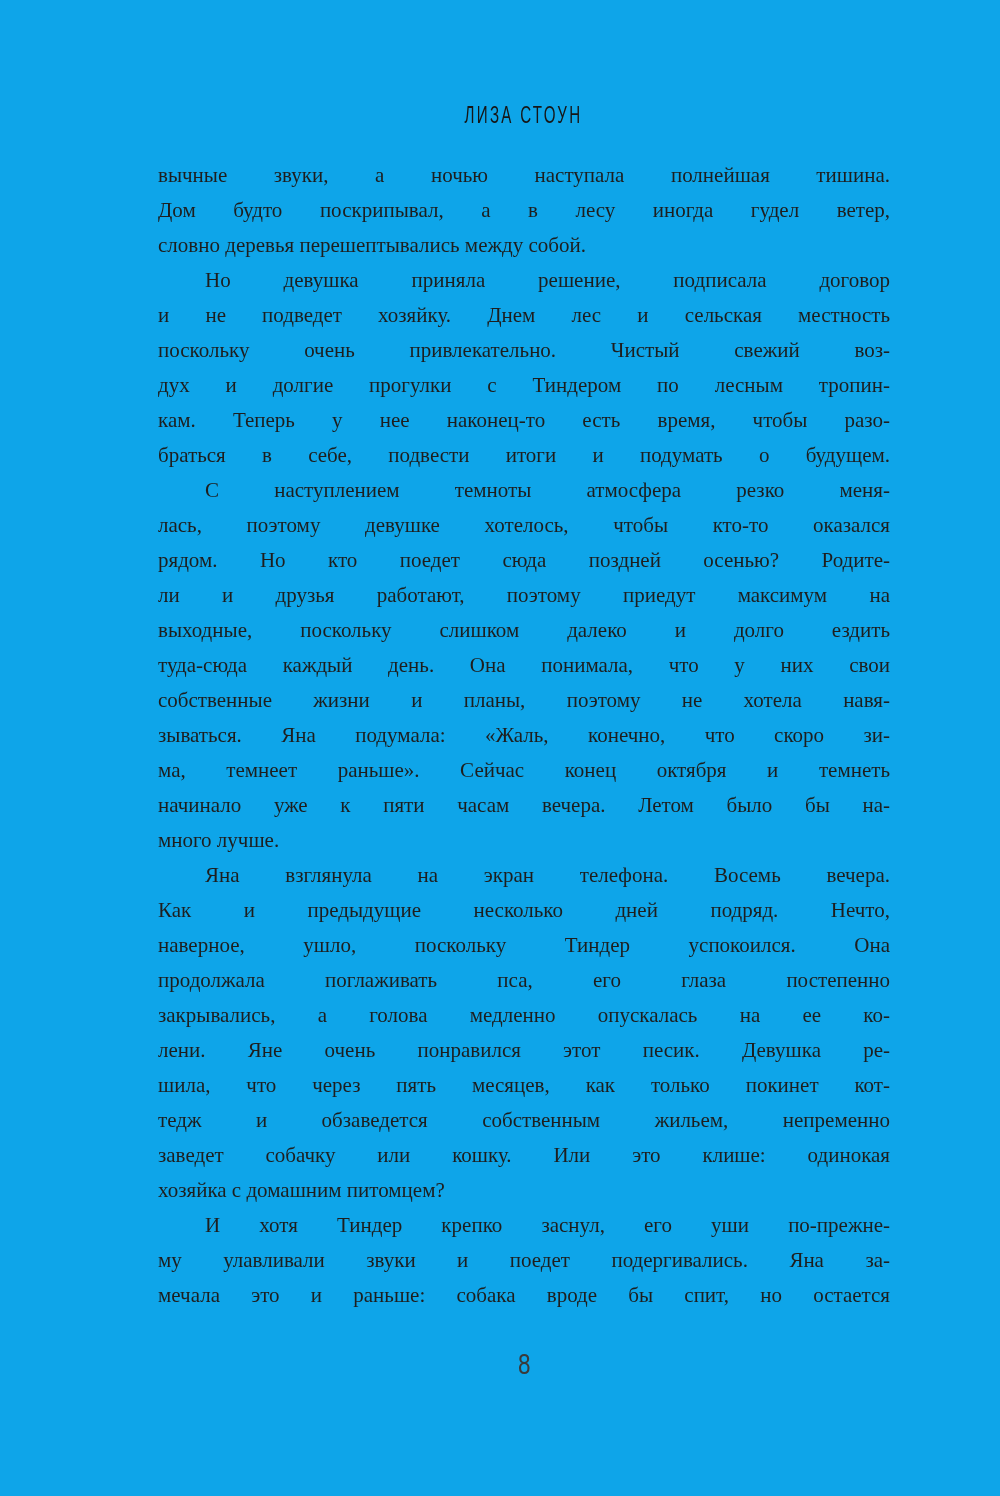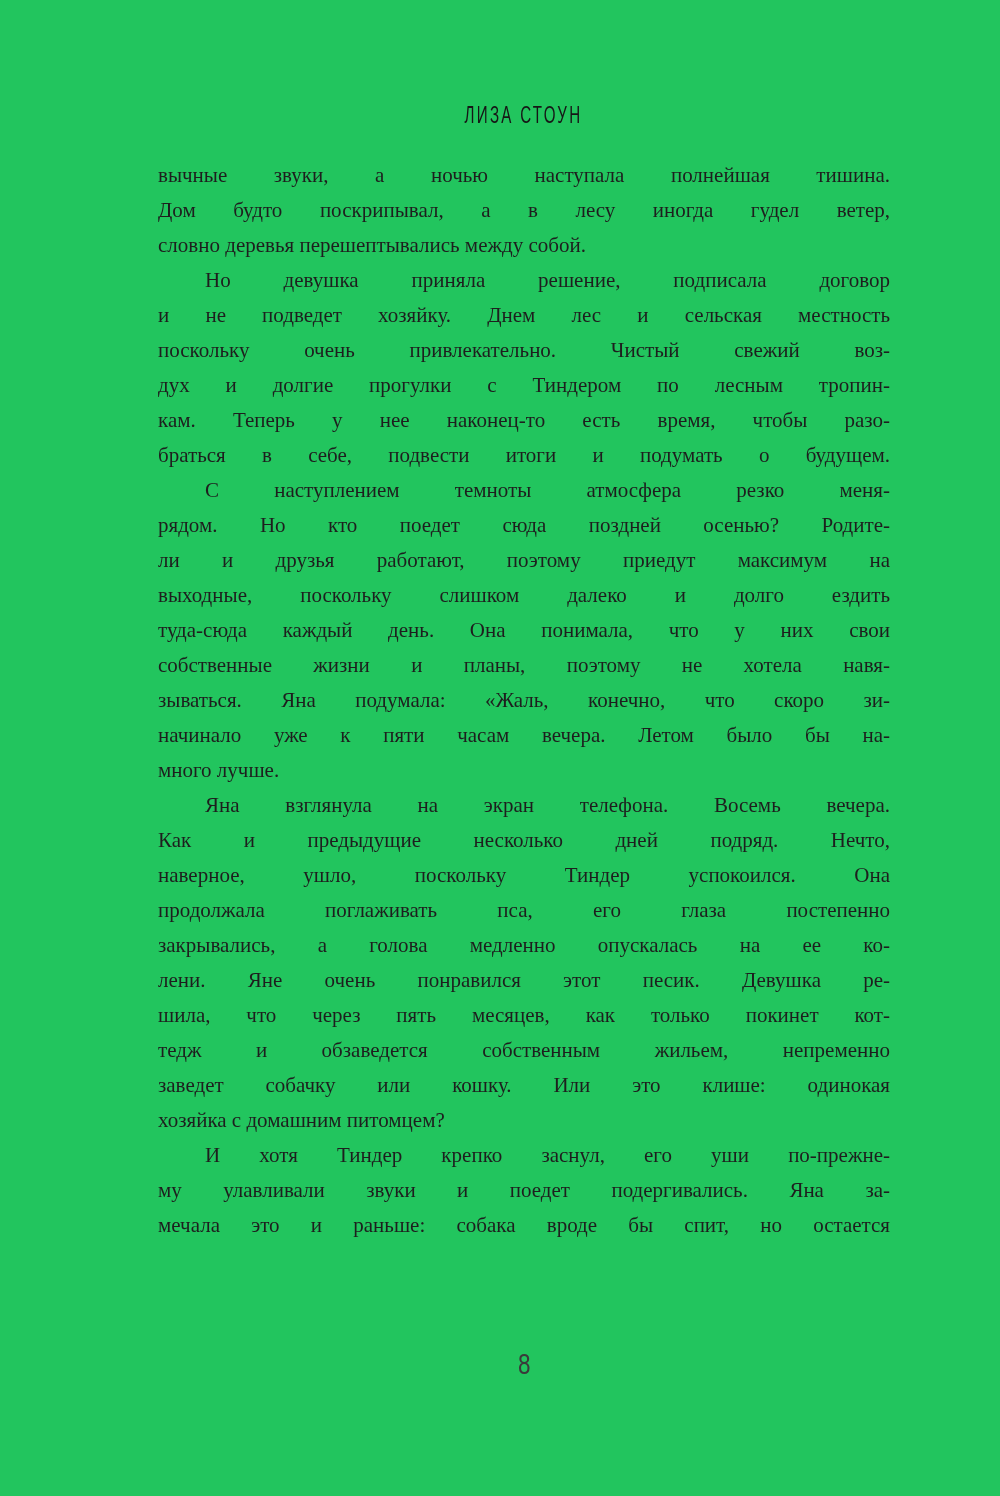--- a/index.html
+++ b/index.html
@@ -7,21 +7,21 @@
     width: 1000px;
     height: 1496px;
     background: #ffffff;
     font-family: "Liberation Serif", serif;
     overflow: hidden;
   }
   .page {
     position: relative;
     width: 1000px;
     height: 1496px;
-    background: #22c55e;
+    background: #0ea5e9;
   }
   .running-header {
     position: absolute;
     top: 101px;
     left: 158px;
     width: 732px;
     text-align: center;
     color: #161616;
   }
   .running-header .hdr-text {
@@ -86,26 +86,28 @@
       <div class="line">вычные звуки, а ночью наступала полнейшая тишина.</div>
       <div class="line">Дом будто поскрипывал, а в лесу иногда гудел ветер,</div>
       <div class="line endline">словно деревья перешептывались между собой.</div>
       <div class="line indent">Но девушка приняла решение, подписала договор</div>
       <div class="line">и не подведет хозяйку. Днем лес и сельская местность</div>
       <div class="line">поскольку очень привлекательно. Чистый свежий воз-</div>
       <div class="line">дух и долгие прогулки с Тиндером по лесным тропин-</div>
       <div class="line">кам. Теперь у нее наконец-то есть время, чтобы разо-</div>
       <div class="line">браться в себе, подвести итоги и подумать о будущем.</div>
       <div class="line indent">С наступлением темноты атмосфера резко меня-</div>
+      <div class="line">лась, поэтому девушке хотелось, чтобы кто-то оказался</div>
       <div class="line">рядом. Но кто поедет сюда поздней осенью? Родите-</div>
       <div class="line">ли и друзья работают, поэтому приедут максимум на</div>
       <div class="line">выходные, поскольку слишком далеко и долго ездить</div>
       <div class="line">туда-сюда каждый день. Она понимала, что у них свои</div>
       <div class="line">собственные жизни и планы, поэтому не хотела навя-</div>
       <div class="line">зываться. Яна подумала: «Жаль, конечно, что скоро зи-</div>
+      <div class="line">ма, темнеет раньше». Сейчас конец октября и темнеть</div>
       <div class="line">начинало уже к пяти часам вечера. Летом было бы на-</div>
       <div class="line endline">много лучше.</div>
       <div class="line indent">Яна взглянула на экран телефона. Восемь вечера.</div>
       <div class="line">Как и предыдущие несколько дней подряд. Нечто,</div>
       <div class="line">наверное, ушло, поскольку Тиндер успокоился. Она</div>
       <div class="line">продолжала поглаживать пса, его глаза постепенно</div>
       <div class="line">закрывались, а голова медленно опускалась на ее ко-</div>
       <div class="line">лени. Яне очень понравился этот песик. Девушка ре-</div>
       <div class="line">шила, что через пять месяцев, как только покинет кот-</div>
       <div class="line">тедж и обзаведется собственным жильем, непременно</div>

